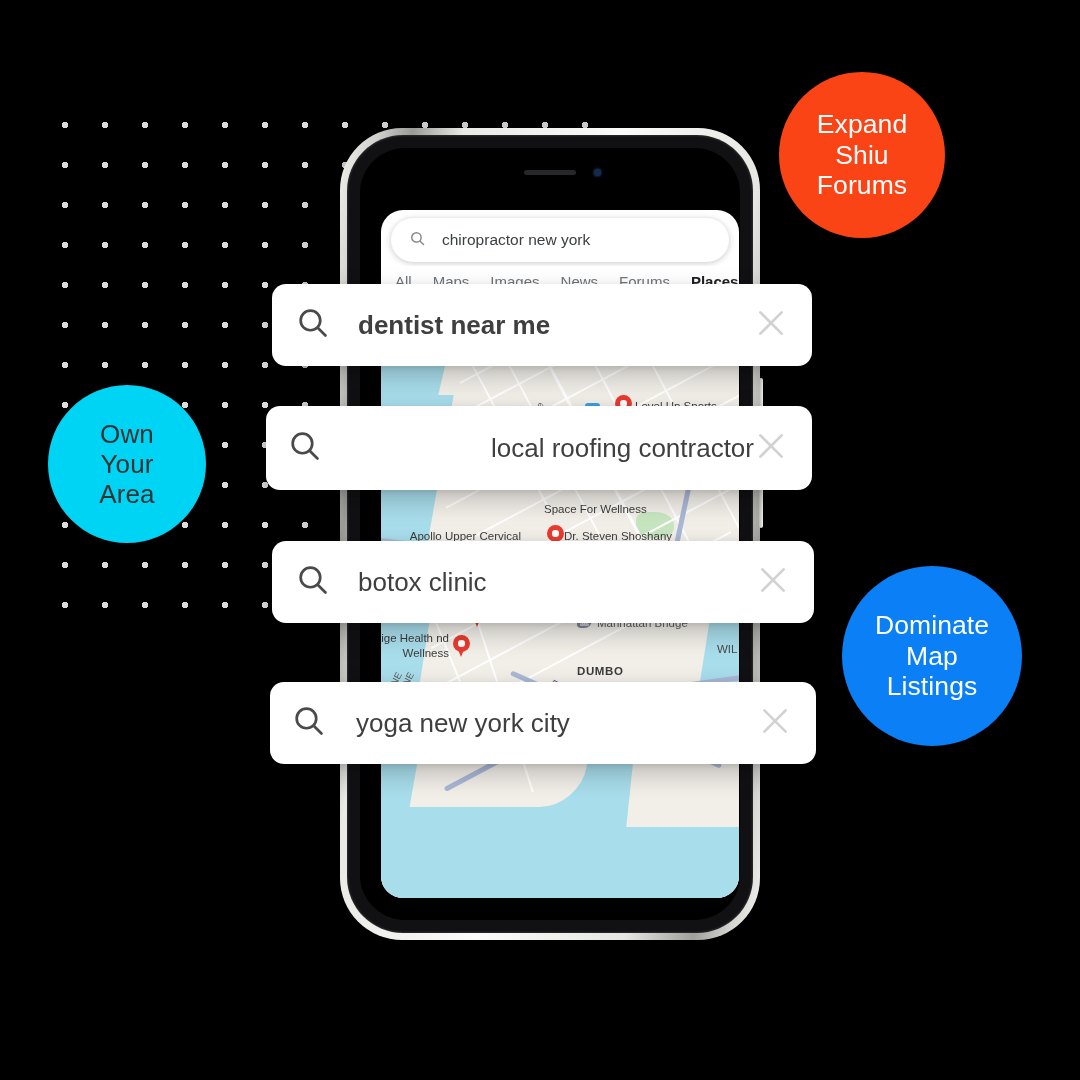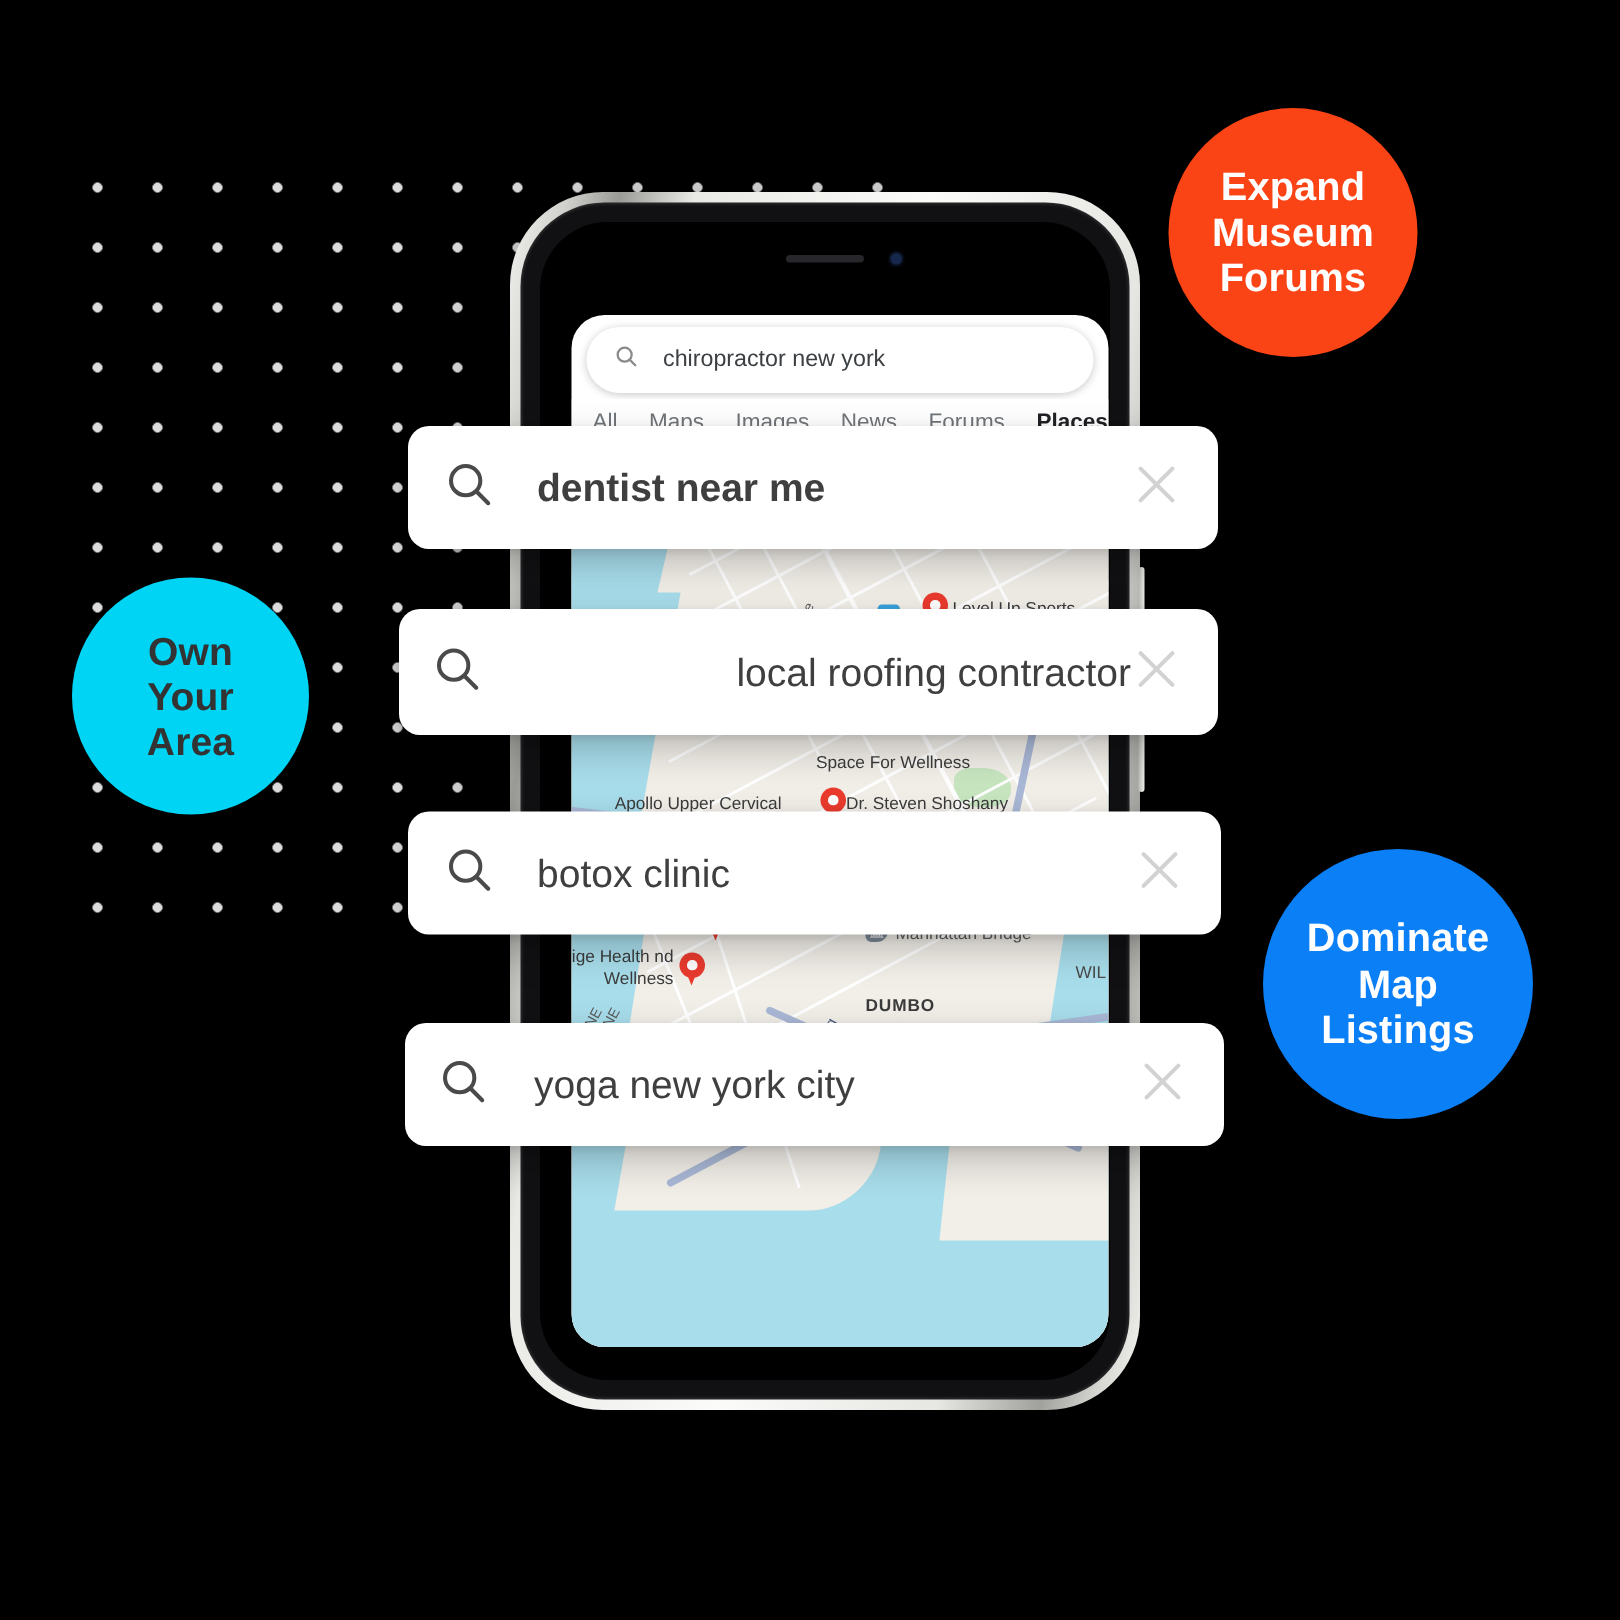--- a/index.html
+++ b/index.html
@@ -7,21 +7,21 @@
        font-family:"Liberation Sans","DejaVu Sans",sans-serif;background:#000;}
   .stage{position:absolute;inset:0;background:#000;}
 
   
   .dot-grid{position:absolute;left:45px;top:105px;width:570px;height:510px;
     background-image:radial-gradient(circle, #dcdcdc 3.2px, rgba(0,0,0,0) 3.4px);
     background-size:40px 40px;background-position:0 0;}
 
   
   .badge{position:absolute;border-radius:50%;display:flex;align-items:center;
-    justify-content:center;text-align:center;font-weight:700;line-height:1.16;
+    justify-content:center;text-align:center;font-weight:400;line-height:1.16;
     letter-spacing:.1px;}
   .badge span{display:block;}
   #badge-expand{left:779px;top:72px;width:166px;height:166px;background:#fb4415;
     color:#ffffff;font-size:26.5px;}
   #badge-own{left:48px;top:385px;width:158px;height:158px;background:#00d4f5;
     color:#333333;font-size:26px;}
   #badge-dominate{left:842px;top:566px;width:180px;height:180px;background:#0b7ff5;
     color:#ffffff;font-size:26.5px;}
 
   
@@ -331,21 +331,21 @@
       <svg width="34" height="34" viewBox="0 0 24 24" stroke="#d2d2d2" stroke-width="1.9" stroke-linecap="round">
           <line x1="4.5" y1="4.5" x2="19.5" y2="19.5"></line>
       <line x1="19.5" y1="4.5" x2="4.5" y2="19.5"></line>
         </svg>
     </span>
   </div>
 
   <div class="badge" id="badge-expand">
     <div>
       <span>Expand</span>
-      <span>Museum</span>
+      <span>Shiu</span>
       <span>Forums</span>
     </div>
   </div>
 
   <div class="badge" id="badge-own">
     <div>
       <span>Own</span>
       <span>Your</span>
       <span>Area</span>
     </div>

